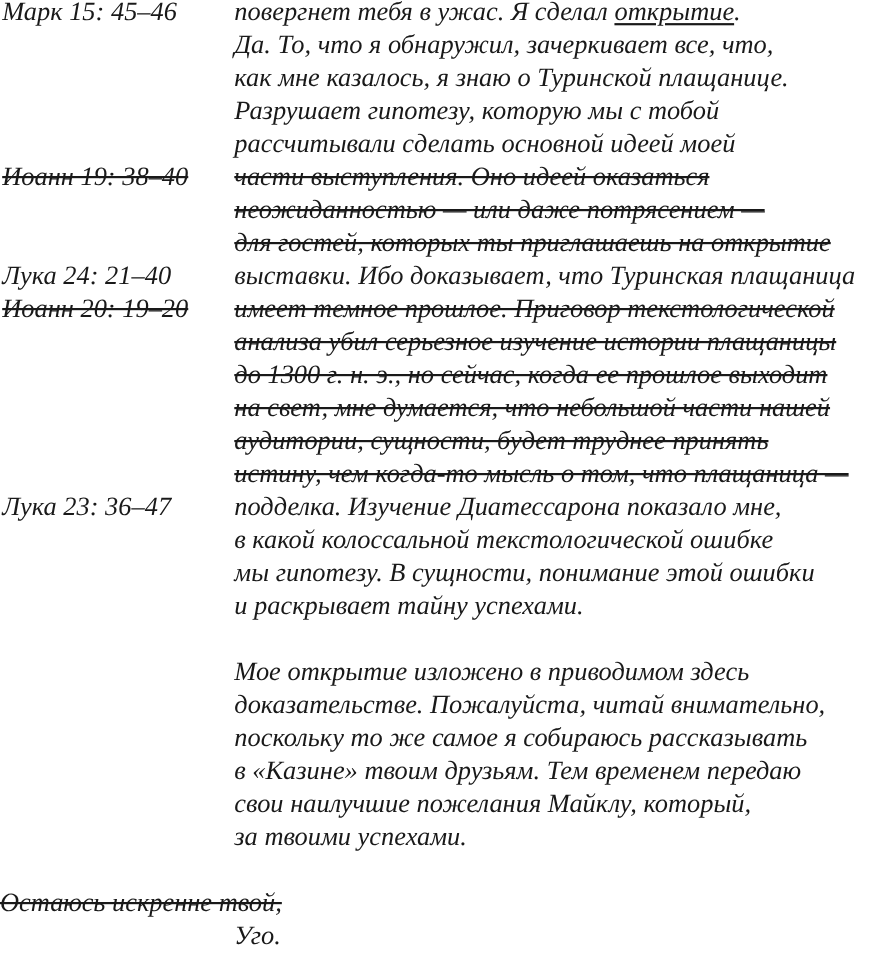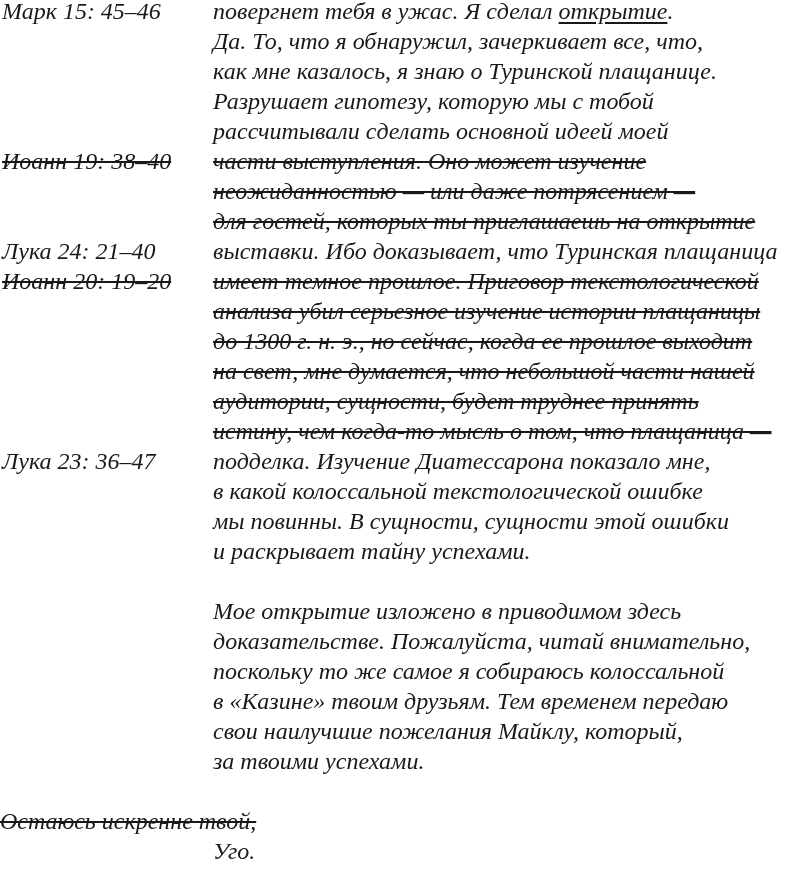--- a/index.html
+++ b/index.html
@@ -69,21 +69,21 @@
     <div class="row">
       <div class="ref"></div>
       <div class="text"><span class="">Разрушает гипотезу, которую мы с тобой</span></div>
     </div>
     <div class="row">
       <div class="ref"></div>
       <div class="text"><span class="">рассчитывали сделать основной идеей моей</span></div>
     </div>
     <div class="row">
       <div class="ref struck">Иоанн 19: 38–40</div>
-      <div class="text struck"><span class="">части выступления. Оно может изучение</span></div>
+      <div class="text struck"><span class="">части выступления. Оно идеей оказаться</span></div>
     </div>
     <div class="row">
       <div class="ref"></div>
       <div class="text struck"><span class="">неожиданностью — или даже потрясением —</span></div>
     </div>
     <div class="row">
       <div class="ref"></div>
       <div class="text struck"><span class="">для гостей, которых ты приглашаешь на открытие</span></div>
     </div>
     <div class="row">
@@ -117,38 +117,38 @@
     <div class="row">
       <div class="ref">Лука 23: 36–47</div>
       <div class="text"><span class="">подделка. Изучение Диатессарона показало мне,</span></div>
     </div>
     <div class="row">
       <div class="ref"></div>
       <div class="text"><span class="">в какой колоссальной текстологической ошибке</span></div>
     </div>
     <div class="row">
       <div class="ref"></div>
-      <div class="text"><span class="">мы повинны. В сущности, сущности этой ошибки</span></div>
+      <div class="text"><span class="">мы гипотезу. В сущности, понимание этой ошибки</span></div>
     </div>
     <div class="row">
       <div class="ref"></div>
       <div class="text"><span class="">и раскрывает тайну успехами.</span></div>
     </div>
     <div class="row blank"></div>
     <div class="row">
       <div class="ref"></div>
       <div class="text"><span class="">Мое открытие изложено в приводимом здесь</span></div>
     </div>
     <div class="row">
       <div class="ref"></div>
       <div class="text"><span class="">доказательстве. Пожалуйста, читай внимательно,</span></div>
     </div>
     <div class="row">
       <div class="ref"></div>
-      <div class="text"><span class="">поскольку то же самое я собираюсь колоссальной</span></div>
+      <div class="text"><span class="">поскольку то же самое я собираюсь рассказывать</span></div>
     </div>
     <div class="row">
       <div class="ref"></div>
       <div class="text"><span class="">в «Казине» твоим друзьям. Тем временем передаю</span></div>
     </div>
     <div class="row">
       <div class="ref"></div>
       <div class="text"><span class="">свои наилучшие пожелания Майклу, который,</span></div>
     </div>
     <div class="row">

